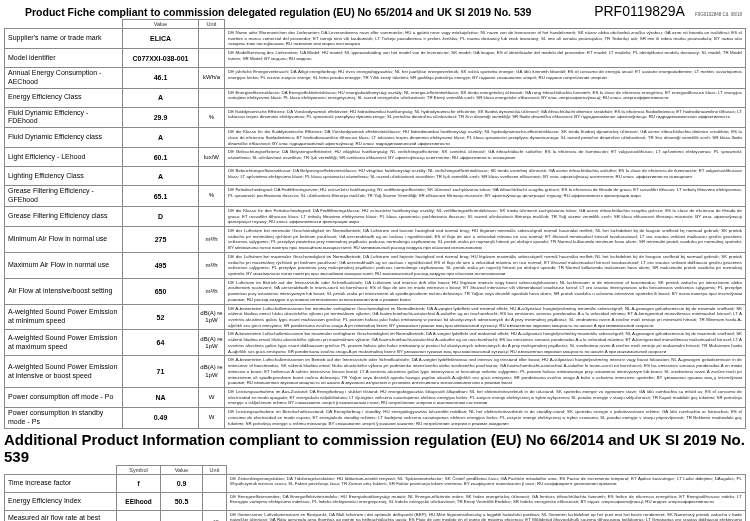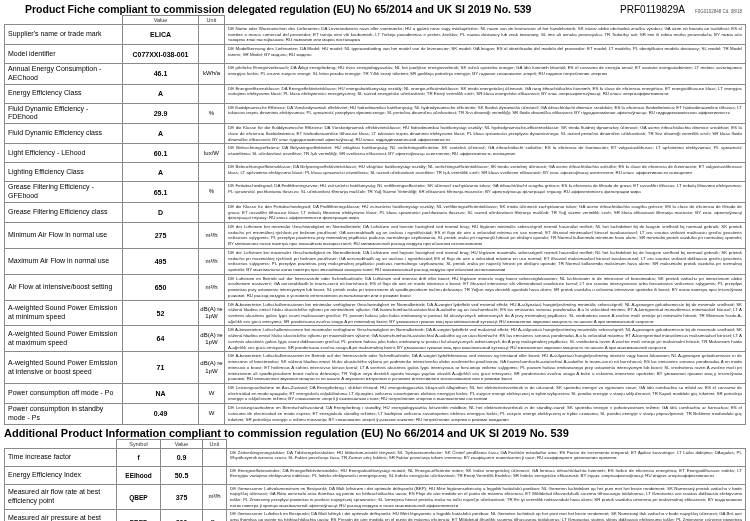--- a/index.html
+++ b/index.html
@@ -1,34 +1,34 @@
 <!DOCTYPE html>
 <html><head>
 <meta charset="utf-8">
 <style>
   html,body{margin:0;padding:0;background:#fff;}
   body{width:750px;height:521px;overflow:hidden;font-family:"Liberation Sans",sans-serif;color:#000;}
   .page{padding:2px 4px 0 4px;}
   .hdr{display:flex;justify-content:space-between;align-items:baseline;margin-top:1px;margin-left:21px;}
   .title{font-size:10.5px;font-weight:bold;letter-spacing:0;}
   .hdr-right{display:flex;align-items:baseline;gap:10px;padding-right:4px;}
-  .doc-code{font-size:10px;font-weight:normal;}
+  .doc-code{font-size:14px;font-weight:normal;}
   .doc-code-small{font-size:4.5px;color:#555;}
   table{border-collapse:collapse;table-layout:fixed;width:742px;}
   td,th{border:1px solid #8a8a8a;padding:0;vertical-align:middle;overflow:hidden;}
   th.spacer{border:none;background:transparent;}
   th.colhead{font-size:5.5px;font-weight:normal;color:#333;height:8px;padding:0;}
   td.lbl{font-size:7px;padding:1px 3px;line-height:1.25;}
   td.sym{font-size:6.5px;font-weight:bold;text-align:center;}
   td.val{font-size:7px;font-weight:bold;text-align:center;}
   td.unit{font-size:6px;text-align:center;line-height:1.2;padding:0 1px;}
   td.notes{font-size:4.4px;line-height:1.3;padding:1px 3px;color:#1c1c1c;vertical-align:top;text-align:justify;}
   .t1 td{height:16px;}
   .t2 td{height:15px;}
-  .sec-title{font-size:11px;font-weight:bold;margin:2px 0 0 0;}
+  .sec-title{font-size:15px;font-weight:bold;margin:2px 0 0 0;}
 </style>
 </head>
 <body>
 
 <div class="page">
 
   <div class="hdr">
     <div class="title">Product Fiche compliant to commission delegated regulation (EU) No 65/2014 and UK SI 2019 No. 539</div>
     <div class="hdr-right">
       <span class="doc-code">PRF0119829A</span>

